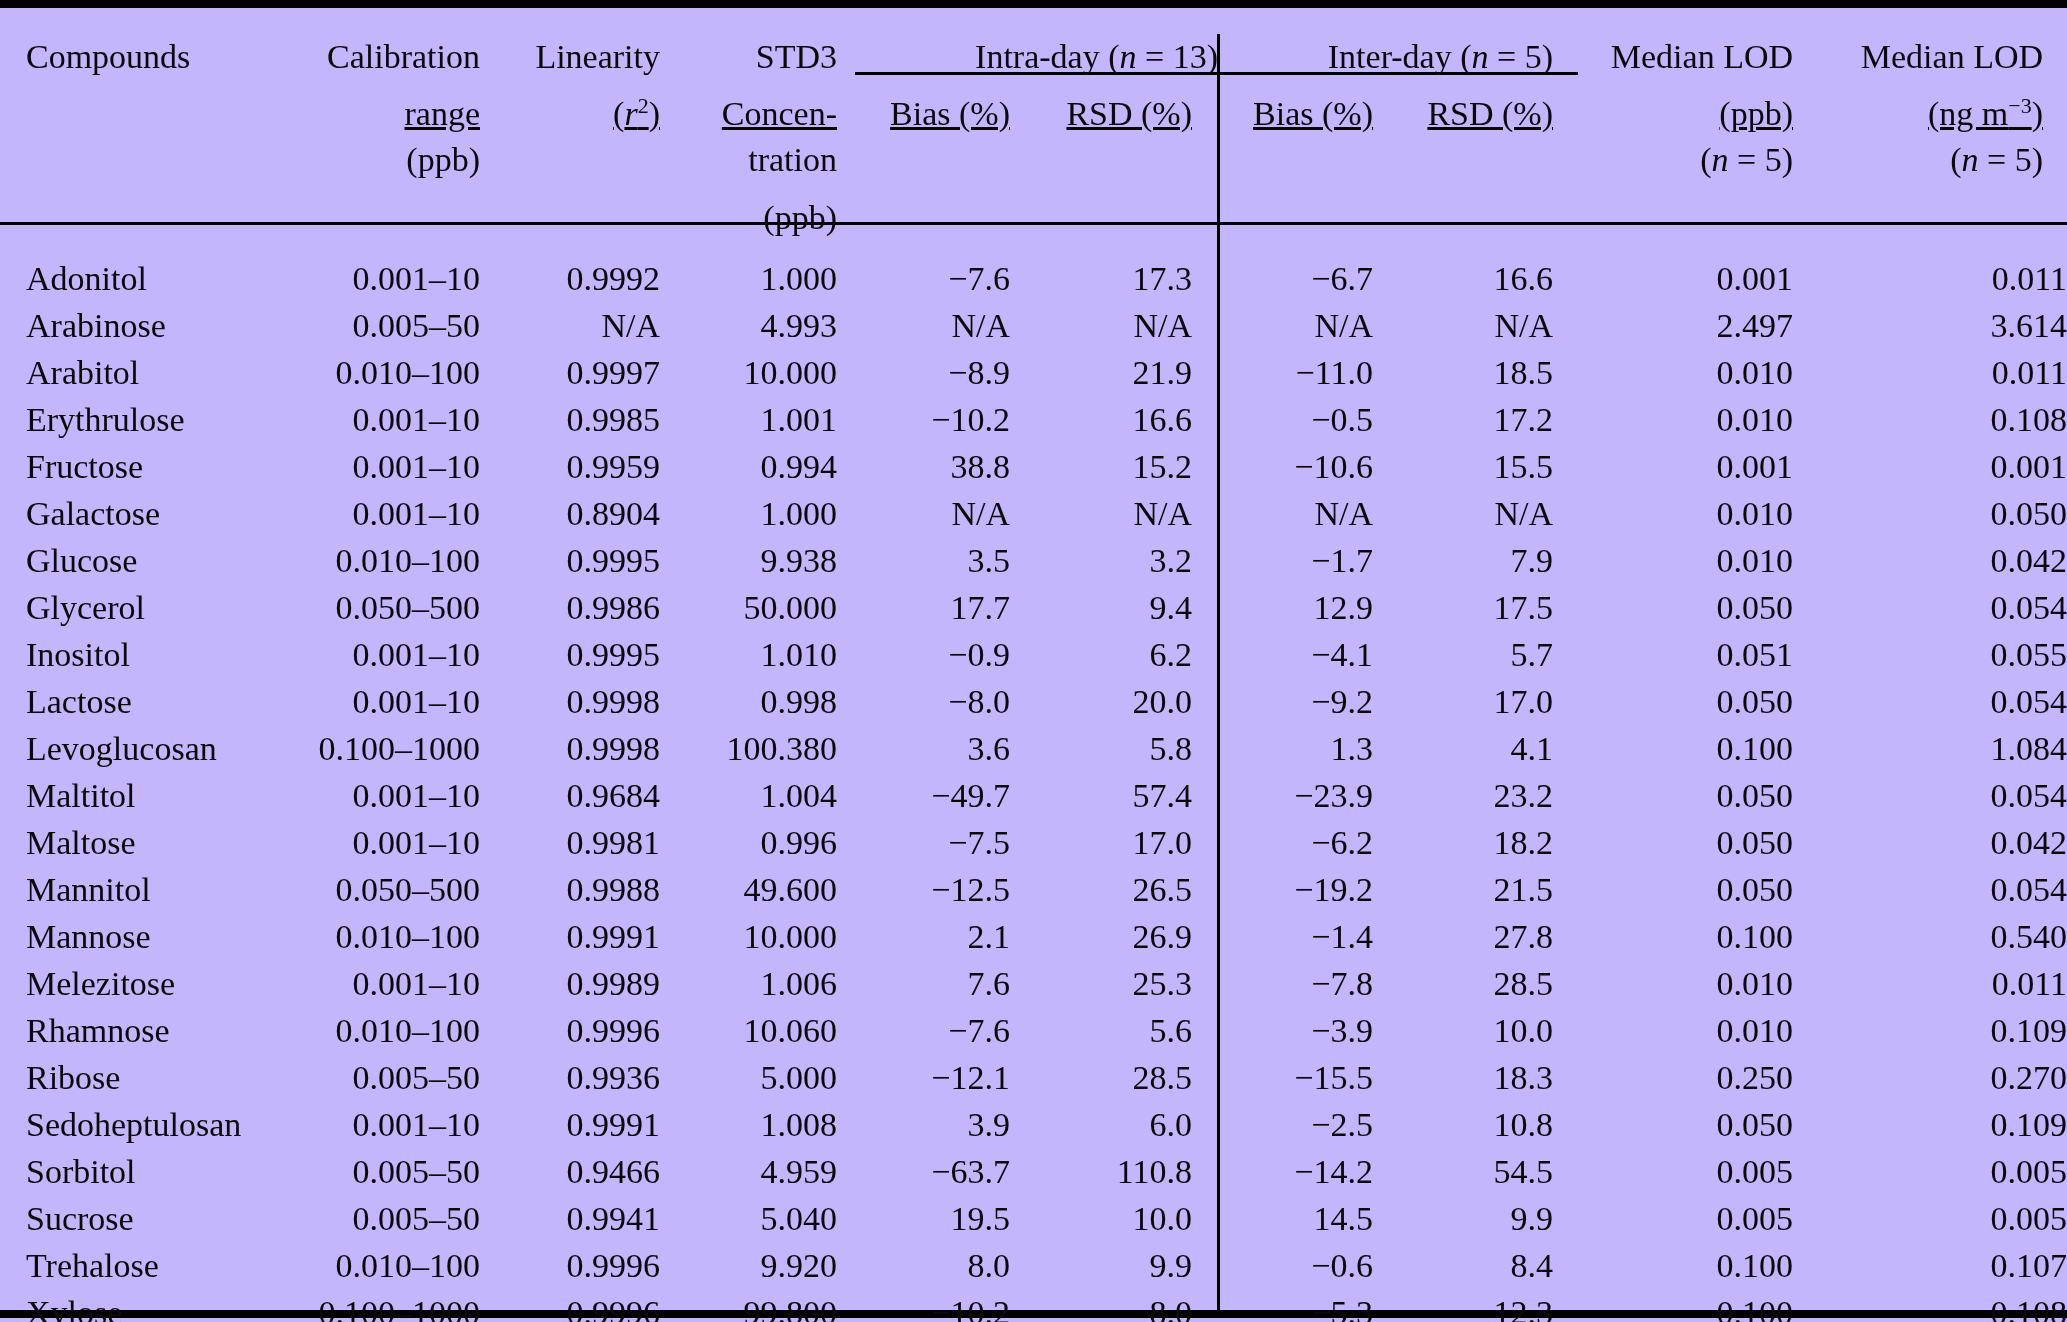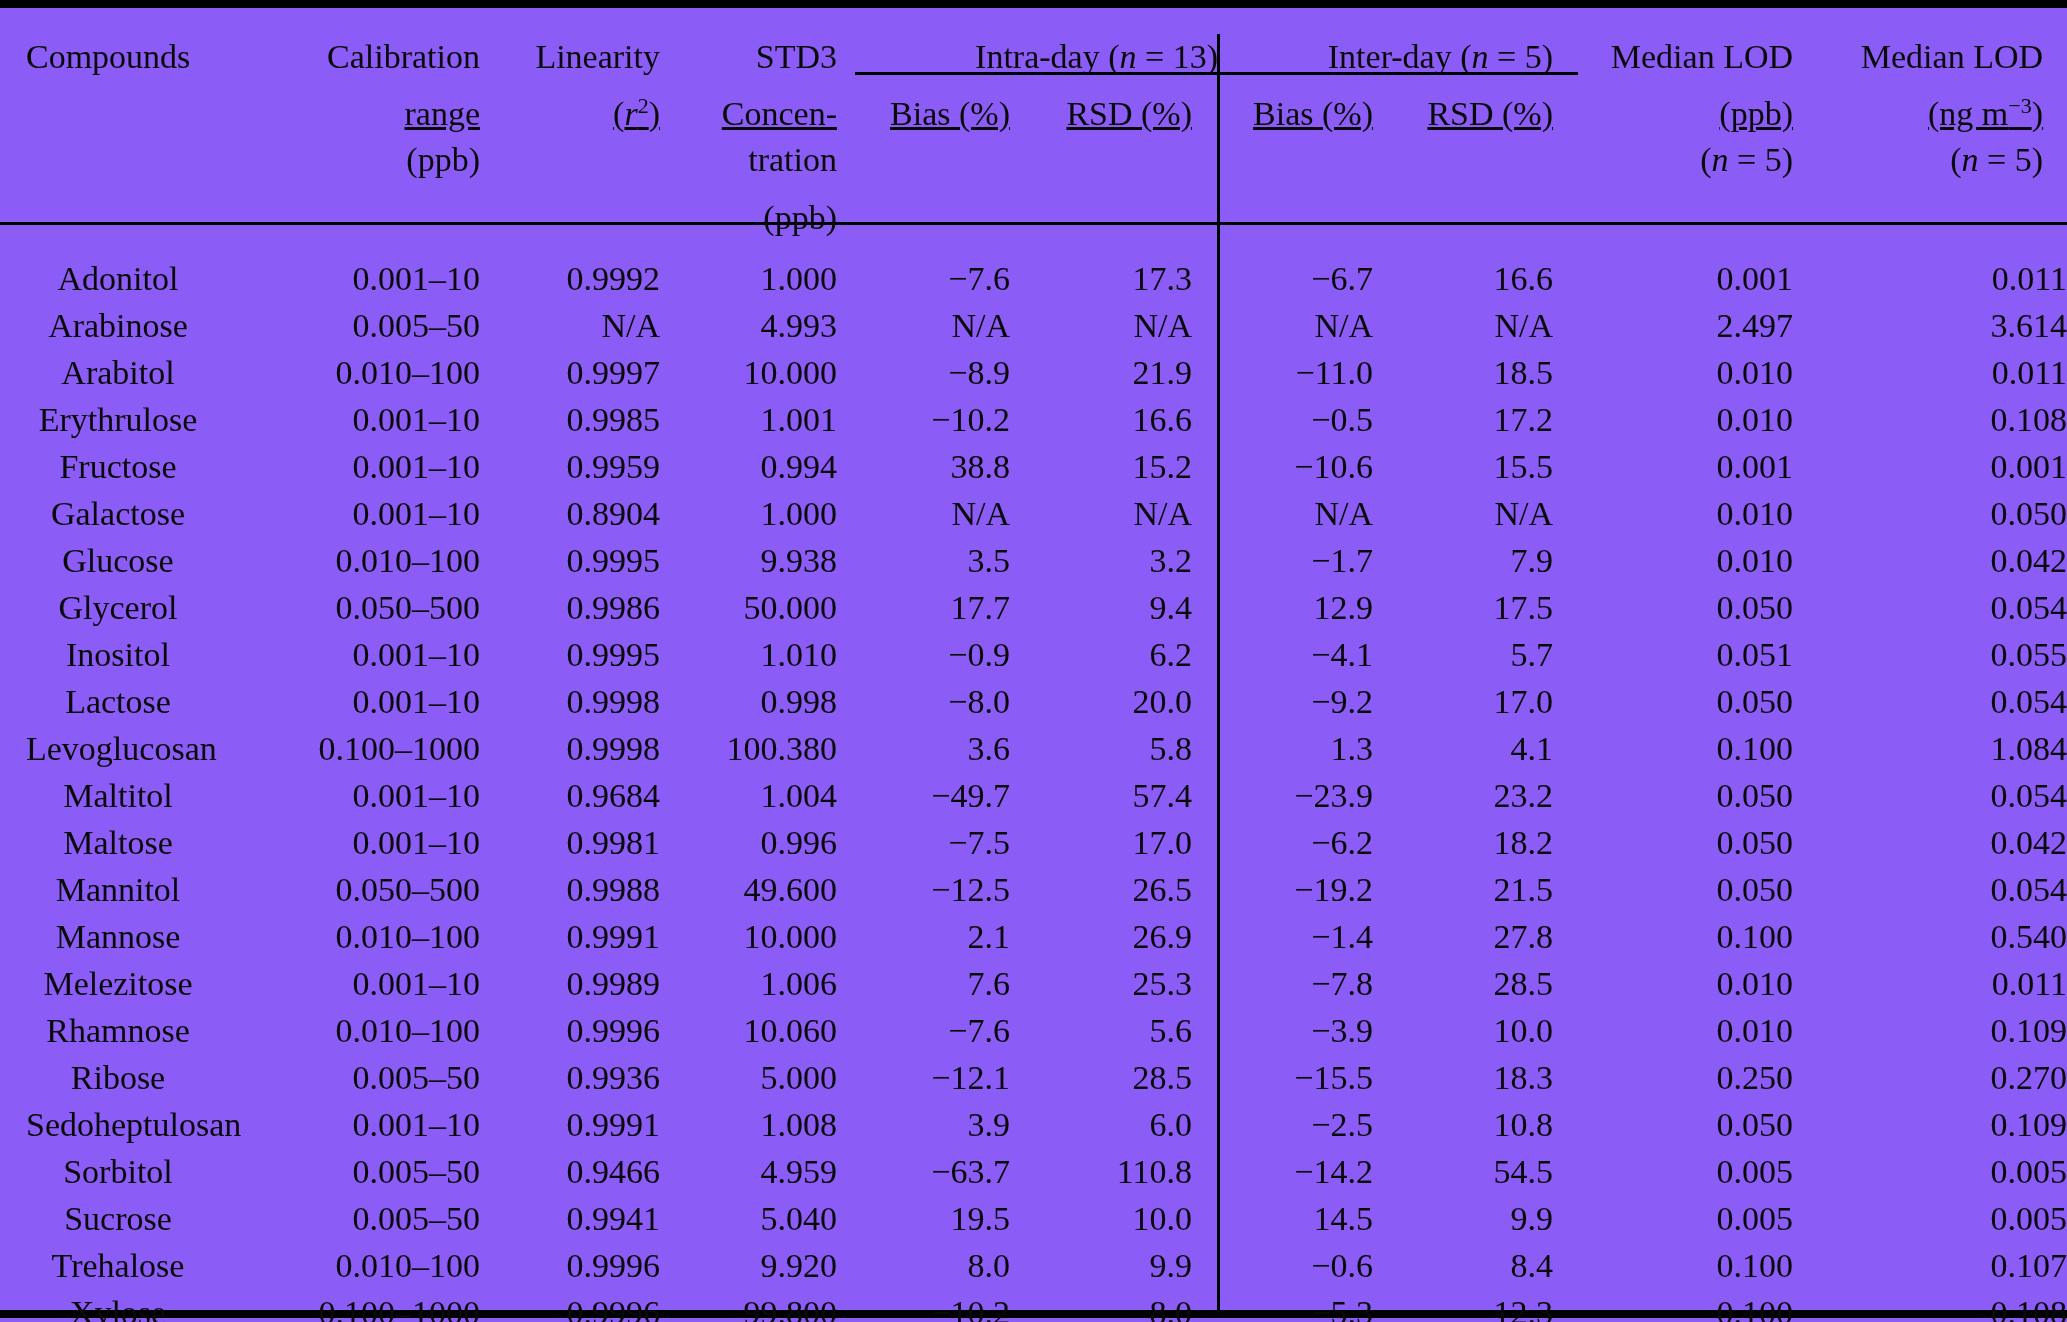--- a/index.html
+++ b/index.html
@@ -1,16 +1,16 @@
 <!DOCTYPE html>
 <html><head>
 <meta charset="utf-8">
 <style>
   html,body{margin:0;padding:0;background:#ffffff;}
-  #page{position:relative;width:2067px;height:1322px;background:#8b5cf6;overflow:hidden;
+  #page{position:relative;width:2067px;height:1322px;background:#c4b5fd;overflow:hidden;
         font-family:"Liberation Serif","DejaVu Serif",serif;color:#0a0a0a;}
   .rule{position:absolute;background:#000000;}
   #top-rule{left:0;top:0;width:2067px;height:8px;}
   #group-midrule{left:855px;top:72px;width:723px;height:3px;}
   #header-rule{left:0;top:222px;width:2067px;height:3px;}
   #bottom-rule{left:0;top:1310px;width:2067px;height:8px;}
   #vert-rule{left:1217px;top:34px;width:3px;height:1276px;}
 
   table{position:absolute;left:0;top:8px;width:2067px;border-collapse:collapse;table-layout:fixed;}
   col.c1{width:210px;} col.c2{width:270px;} col.c3{width:180px;} col.c4{width:177px;}
@@ -23,21 +23,21 @@
   thead tr.hr2 th{height:48px;padding-bottom:1px;text-decoration:underline;}
   thead tr.hr3 th{height:45px;padding-bottom:0;}
   thead tr.hr4 th{height:58px;padding-bottom:14px;}
   th.left{text-align:left;padding-left:26px;}
   th.grp{text-align:right;padding-left:20px;}
   .padr26{padding-right:26px;}
   .padr24{padding-right:24px;}
 
   tbody tr{height:45.2px;}
   tbody td{text-align:right;line-height:35px;padding-top:12px;vertical-align:top;}
-  tbody td.cname{text-align:center;padding-left:26px;}
+  tbody td.cname{text-align:left;padding-left:26px;}
   tbody td.cc6{padding-right:26px;}
   tbody td.cc10{}
 
   .it{font-style:italic;}
   sup.s{font-size:22px;vertical-align:super;line-height:0;}
 </style>
 </head>
 <body>
 
 <div id="page">

